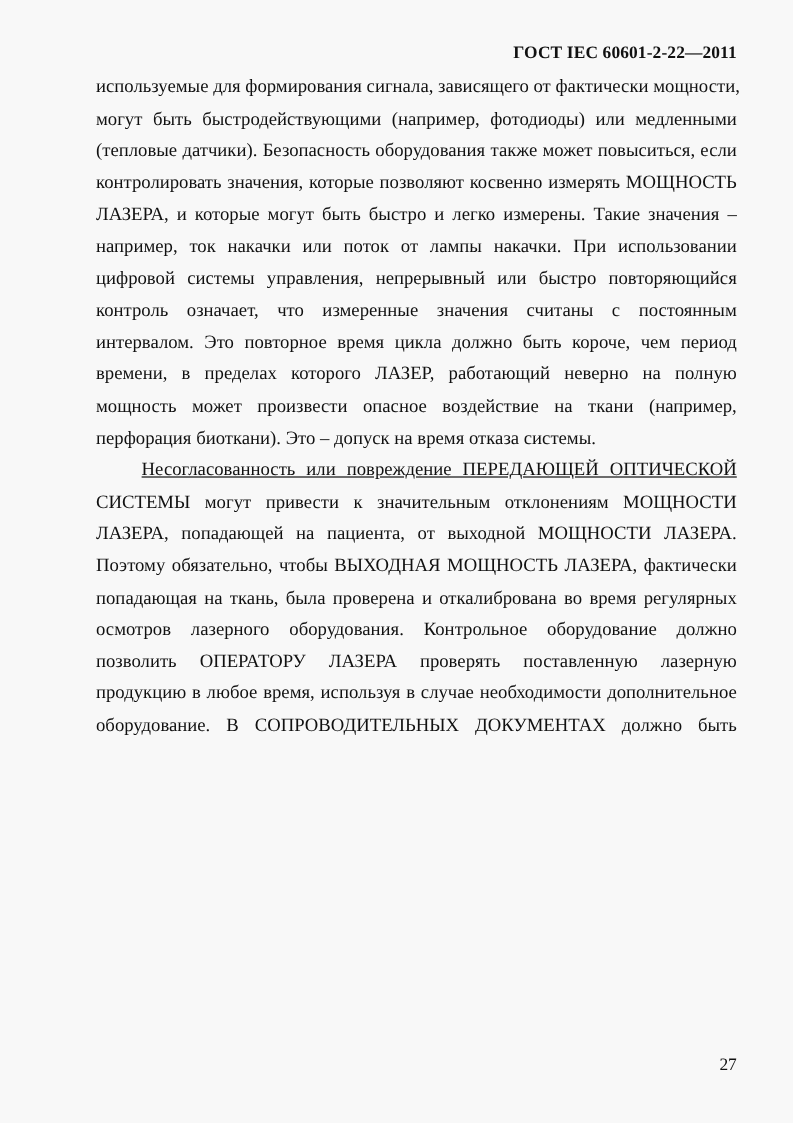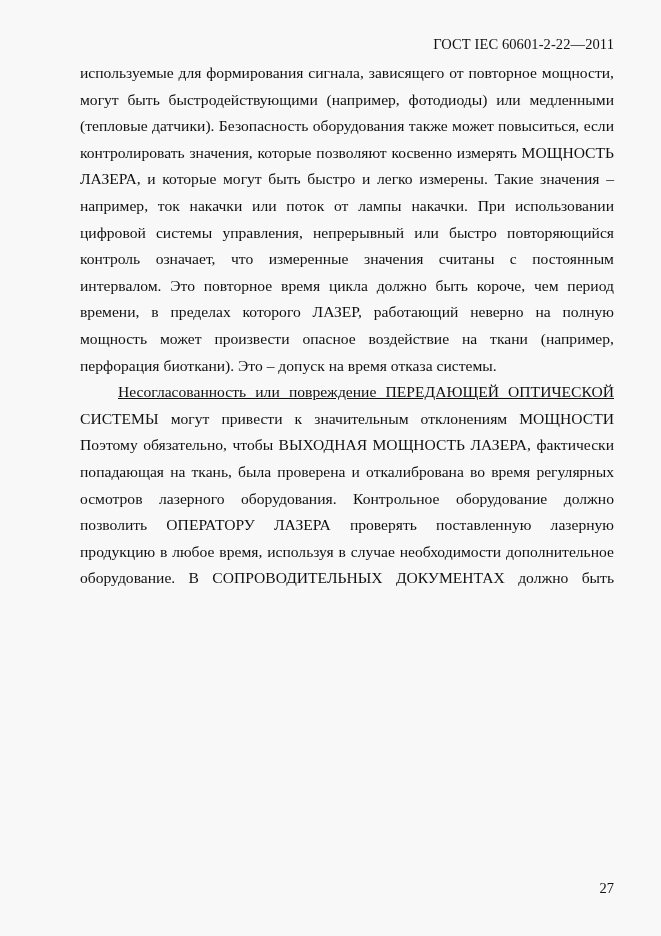--- a/index.html
+++ b/index.html
@@ -12,21 +12,21 @@
       height: 936px;
       position: relative;
       overflow: hidden;
       font-family: "Liberation Serif", "DejaVu Serif", serif;
       color: #111;
     }
     .header {
       position: absolute;
       top: 36px;
       right: 47px;
-      font-weight: normal;
+      font-weight: bold;
       font-size: 14.5px;
       letter-spacing: 0.1px;
     }
     .body-text {
       position: absolute;
       top: 60px;
       left: 80px;
       width: 534px;
       font-size: 15.6px;
       line-height: 26.6px;
@@ -56,36 +56,37 @@
       font-size: 14.5px;
     }
   </style>
 </head>
 <body>
 
 <div class="header">ГОСТ IEC 60601-2-22—2011</div>
 
 <div class="body-text">
   <div class="para">
-    <span class="line">используемые для формирования сигнала, зависящего от повторное мощности,</span>
+    <span class="line">используемые для формирования сигнала, зависящего от фактически мощности,</span>
     <span class="line">могут быть быстродействующими (например, фотодиоды) или медленными</span>
     <span class="line">(тепловые датчики). Безопасность оборудования также может повыситься, если</span>
     <span class="line">контролировать значения, которые позволяют косвенно измерять МОЩНОСТЬ</span>
     <span class="line">ЛАЗЕРА, и которые могут быть быстро и легко измерены. Такие значения –</span>
     <span class="line">например, ток накачки или поток от лампы накачки. При использовании</span>
     <span class="line">цифровой системы управления, непрерывный или быстро повторяющийся</span>
     <span class="line">контроль означает, что измеренные значения считаны с постоянным</span>
     <span class="line">интервалом. Это повторное время цикла должно быть короче, чем период</span>
     <span class="line">времени, в пределах которого ЛАЗЕР, работающий неверно на полную</span>
     <span class="line">мощность может произвести опасное воздействие на ткани (например,</span>
     <span class="line last">перфорация биоткани). Это – допуск на время отказа системы.</span>
   </div>
   <div class="para">
     <span class="line indent">Несогласованность или повреждение ПЕРЕДАЮЩЕЙ ОПТИЧЕСКОЙ</span>
     <span class="line">СИСТЕМЫ могут привести к значительным отклонениям МОЩНОСТИ</span>
+    <span class="line">ЛАЗЕРА, попадающей на пациента, от выходной МОЩНОСТИ ЛАЗЕРА.</span>
     <span class="line">Поэтому обязательно, чтобы ВЫХОДНАЯ МОЩНОСТЬ ЛАЗЕРА, фактически</span>
     <span class="line">попадающая на ткань, была проверена и откалибрована во время регулярных</span>
     <span class="line">осмотров лазерного оборудования. Контрольное оборудование должно</span>
     <span class="line">позволить ОПЕРАТОРУ ЛАЗЕРА проверять поставленную лазерную</span>
     <span class="line">продукцию в любое время, используя в случае необходимости дополнительное</span>
     <span class="line">оборудование. В СОПРОВОДИТЕЛЬНЫХ ДОКУМЕНТАХ должно быть</span>
   </div>
 </div>
 
 <div class="page-number">27</div>

